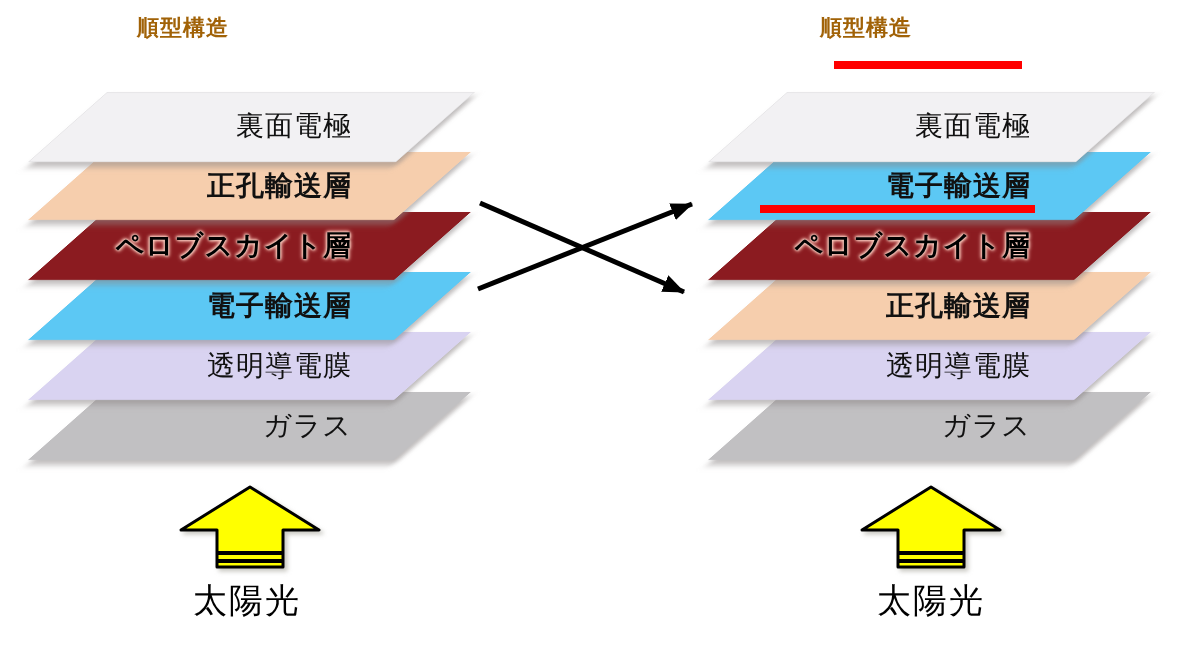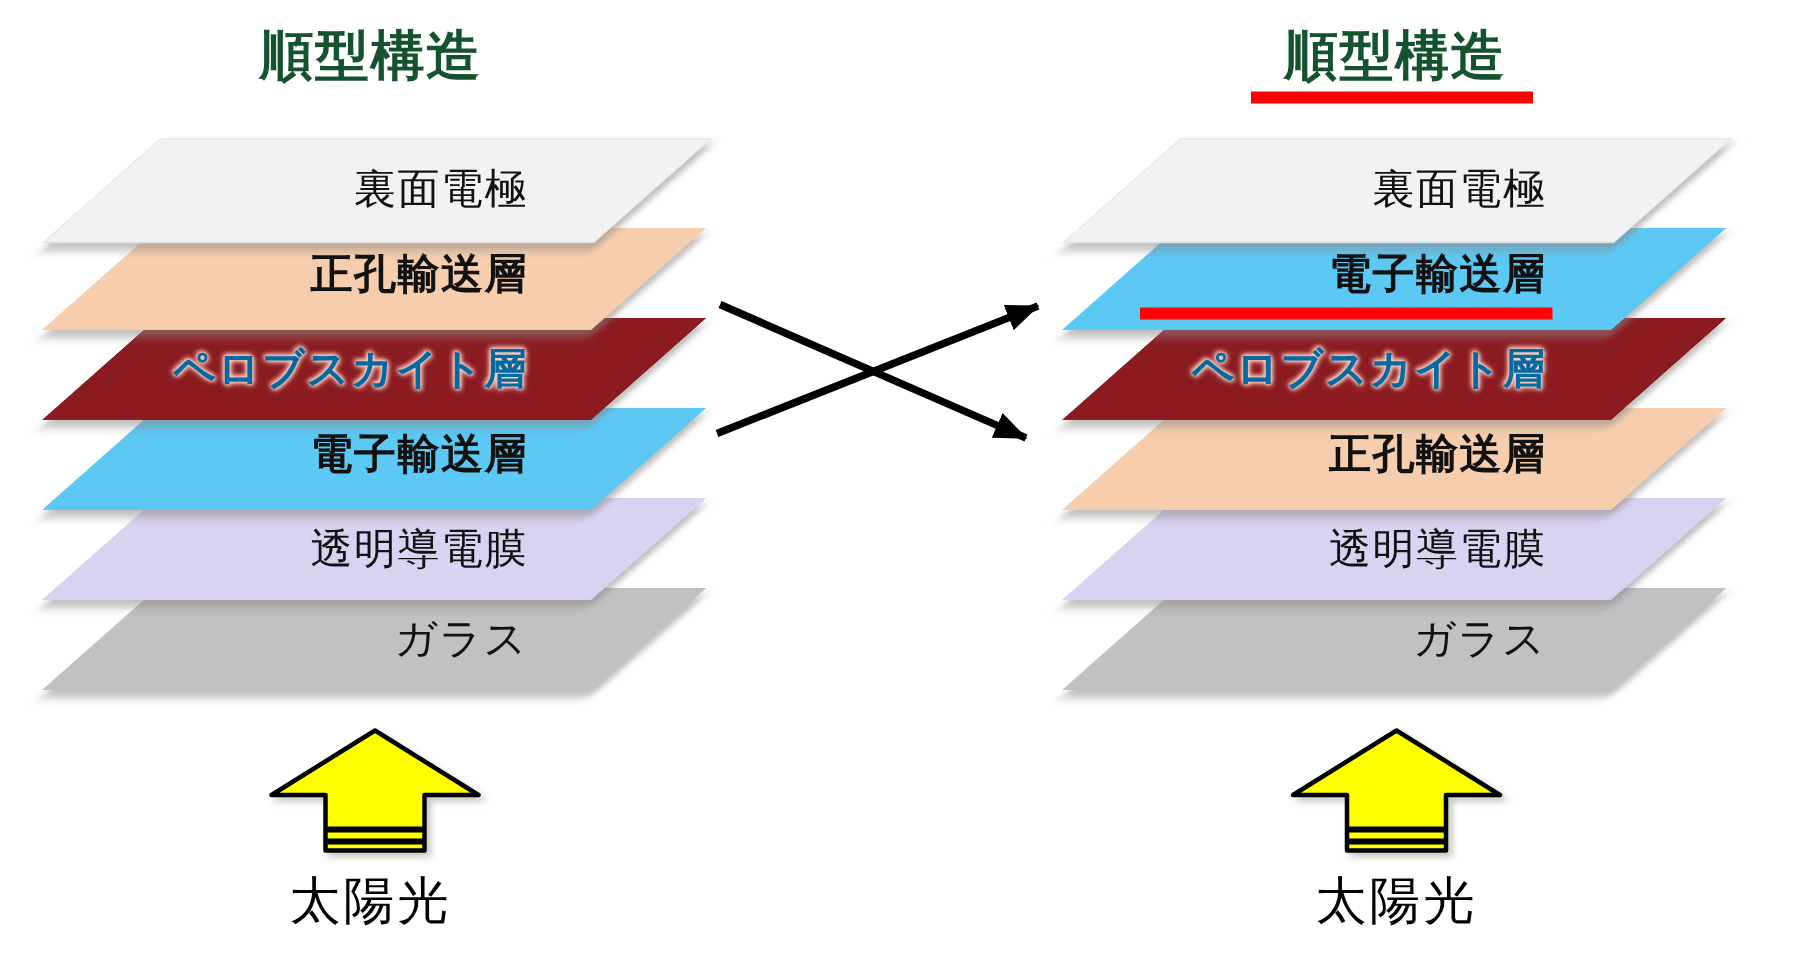--- a/index.html
+++ b/index.html
@@ -1,39 +1,39 @@
 <!DOCTYPE html>
 <html><head>
 <meta charset="utf-8">
 <style>
   html,body{margin:0;padding:0;background:#ffffff;}
   .canvas{
     position:relative;width:1200px;height:652px;background:#ffffff;overflow:hidden;
     font-family:"Liberation Sans","DejaVu Sans",sans-serif;
   }
   .stack-title{
-    position:absolute;width:220px;text-align:center;
-    font-size:36px;font-weight:bold;color:#14532d;letter-spacing:1px;
+    position:absolute;width:220px;text-align:left;
+    font-size:22px;font-weight:bold;color:#a16207;letter-spacing:1px;
   }
   .title-underline{
     position:absolute;height:8px;background:#ff0000;
   }
   .layer{
     position:absolute;width:366px;height:68px;
     transform:skewX(-48.5deg);transform-origin:left bottom;
     filter:drop-shadow(5px 5px 3px rgba(140,135,135,0.55));
   }
   .layer-white{border:1px solid #e6e5e7;}
   .layer-label{
     position:absolute;width:280px;text-align:right;line-height:36px;
     font-size:28px;color:#111;z-index:30;letter-spacing:1px;white-space:nowrap;
   }
-  .lbl-bold{font-weight:bold;font-family:Liberation Mono, monospace;}
+  .lbl-bold{font-weight:bold;}
   .lbl-perovskite{
-    font-weight:bold;color:#0369a1;
+    font-weight:bold;color:#000000;
     text-shadow:0 0 2px #ffd9cc,0 0 5px #ffccbd,1px 1px 3px #f0b8ae,-1px -1px 3px #f0b8ae;
   }
   .etl-underline{
     position:absolute;height:8px;background:#ff0000;z-index:31;
   }
   .swap-arrows{position:absolute;left:0;top:0;z-index:40;pointer-events:none;}
   .sun-arrow{position:absolute;z-index:20;filter:drop-shadow(3px 3px 2px rgba(150,148,135,0.5));}
   .sun-label{
     position:absolute;width:160px;text-align:center;
     font-size:34px;color:#000;letter-spacing:2px;white-space:nowrap;

